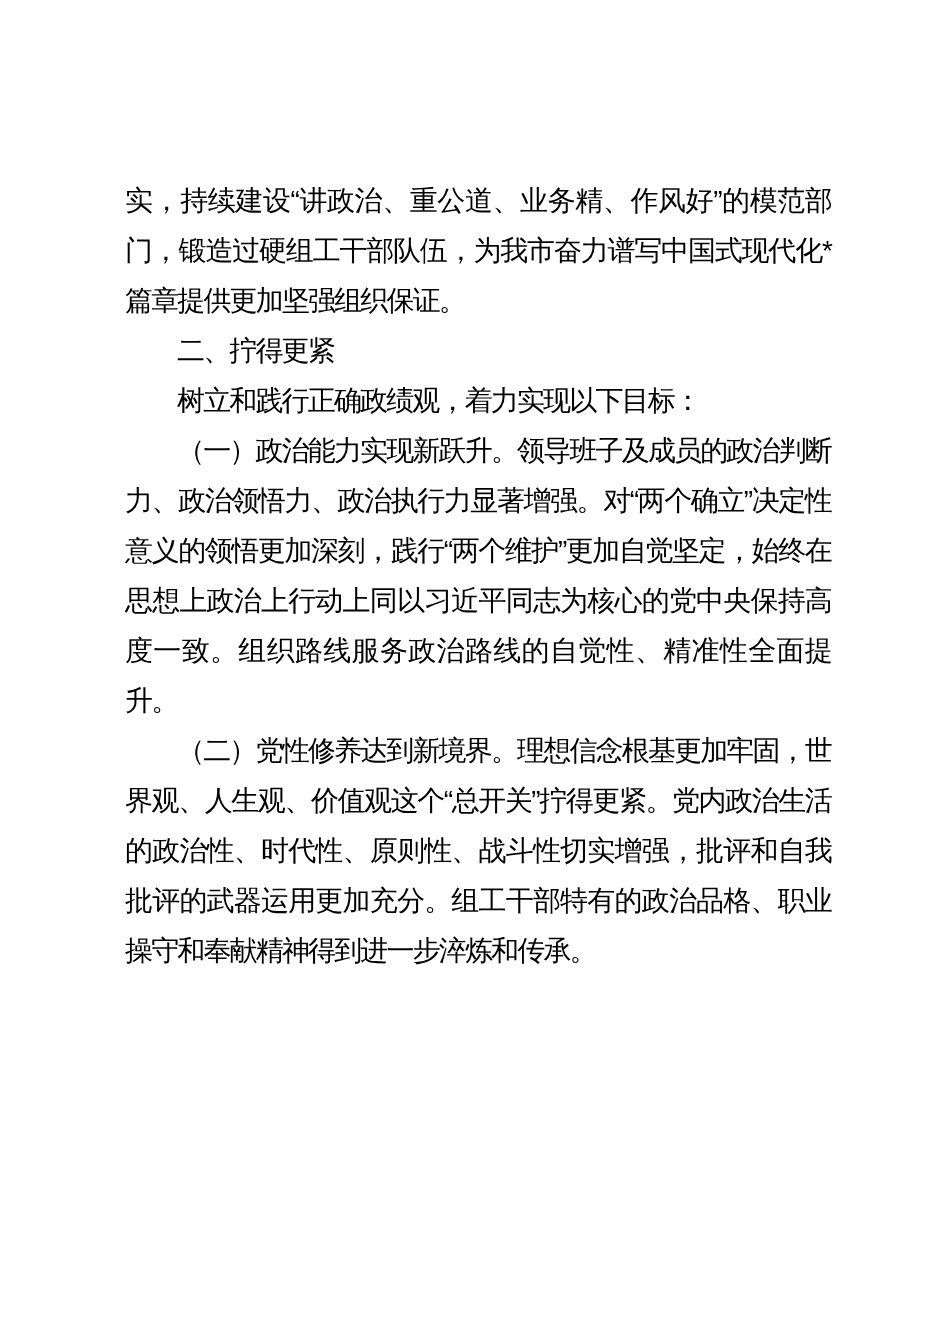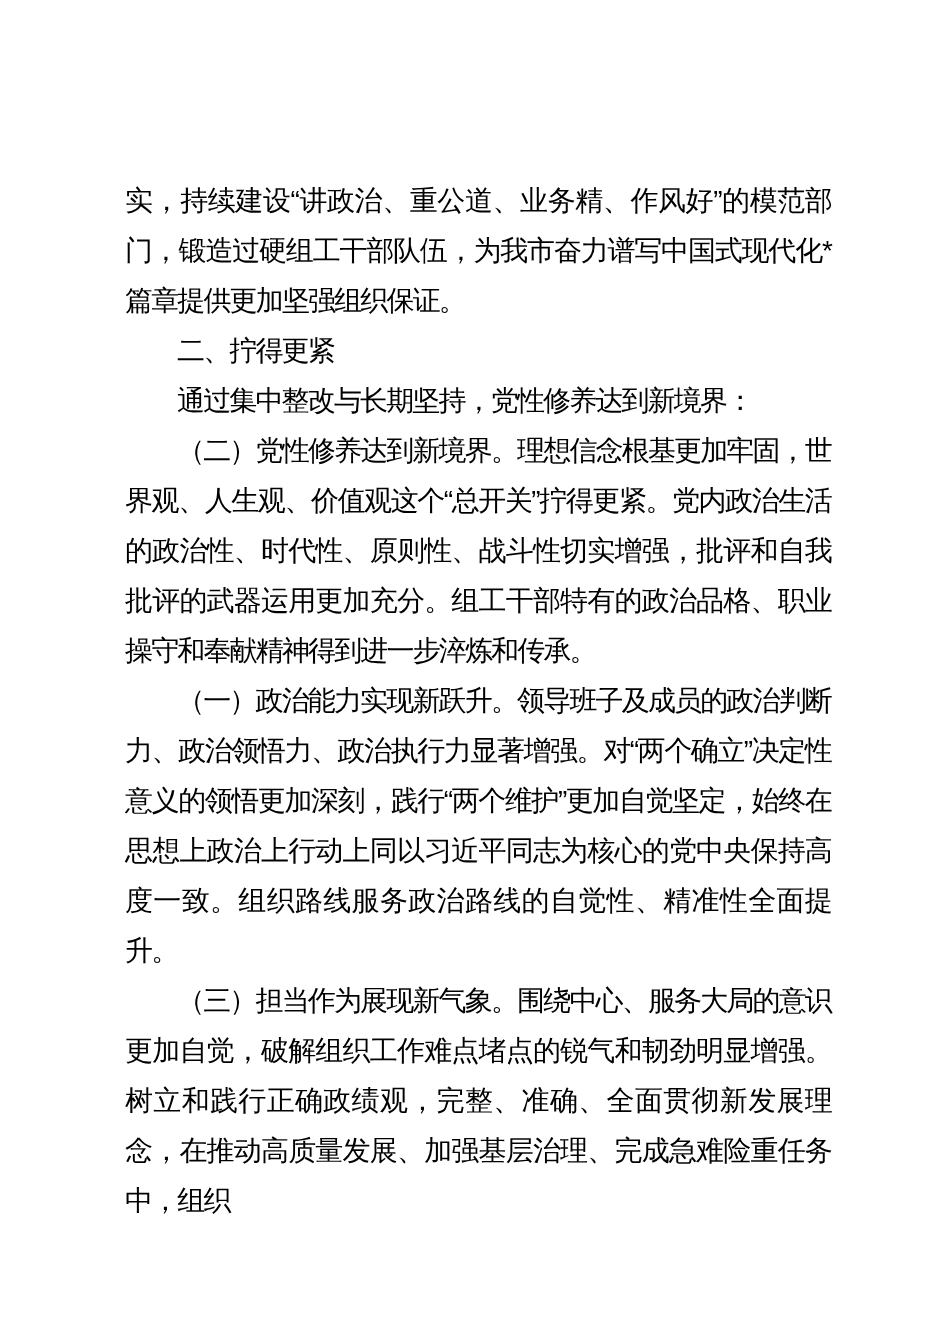--- a/index.html
+++ b/index.html
@@ -38,18 +38,17 @@
     text-indent: 0;
   }
 </style>
 </head>
 <body>
 
 <div class="page">
   <div class="content">
     <p class="para no-indent">实，持续建设“讲政治、重公道、业务精、作风好”的模范部门，锻造过硬组工干部队伍，为我市奋力谱写中国式现代化*篇章提供更加坚强组织保证。</p>
     <p class="para">二、拧得更紧</p>
-    <p class="para">通过集中整改与长期坚持，党性修养达到新境界：</p>
+    <p class="para">树立和践行正确政绩观，着力实现以下目标：</p>
+    <p class="para">（一）政治能力实现新跃升。领导班子及成员的政治判断力、政治领悟力、政治执行力显著增强。对“两个确立”决定性意义的领悟更加深刻，践行“两个维护”更加自觉坚定，始终在思想上政治上行动上同以习近平同志为核心的党中央保持高度一致。组织路线服务政治路线的自觉性、精准性全面提升。</p>
     <p class="para">（二）党性修养达到新境界。理想信念根基更加牢固，世界观、人生观、价值观这个“总开关”拧得更紧。党内政治生活的政治性、时代性、原则性、战斗性切实增强，批评和自我批评的武器运用更加充分。组工干部特有的政治品格、职业操守和奉献精神得到进一步淬炼和传承。</p>
-    <p class="para">（一）政治能力实现新跃升。领导班子及成员的政治判断力、政治领悟力、政治执行力显著增强。对“两个确立”决定性意义的领悟更加深刻，践行“两个维护”更加自觉坚定，始终在思想上政治上行动上同以习近平同志为核心的党中央保持高度一致。组织路线服务政治路线的自觉性、精准性全面提升。</p>
-    <p class="para">（三）担当作为展现新气象。围绕中心、服务大局的意识更加自觉，破解组织工作难点堵点的锐气和韧劲明显增强。树立和践行正确政绩观，完整、准确、全面贯彻新发展理念，在推动高质量发展、加强基层治理、完成急难险重任务中，组织</p>
   </div>
 </div>
 
 </body></html>

